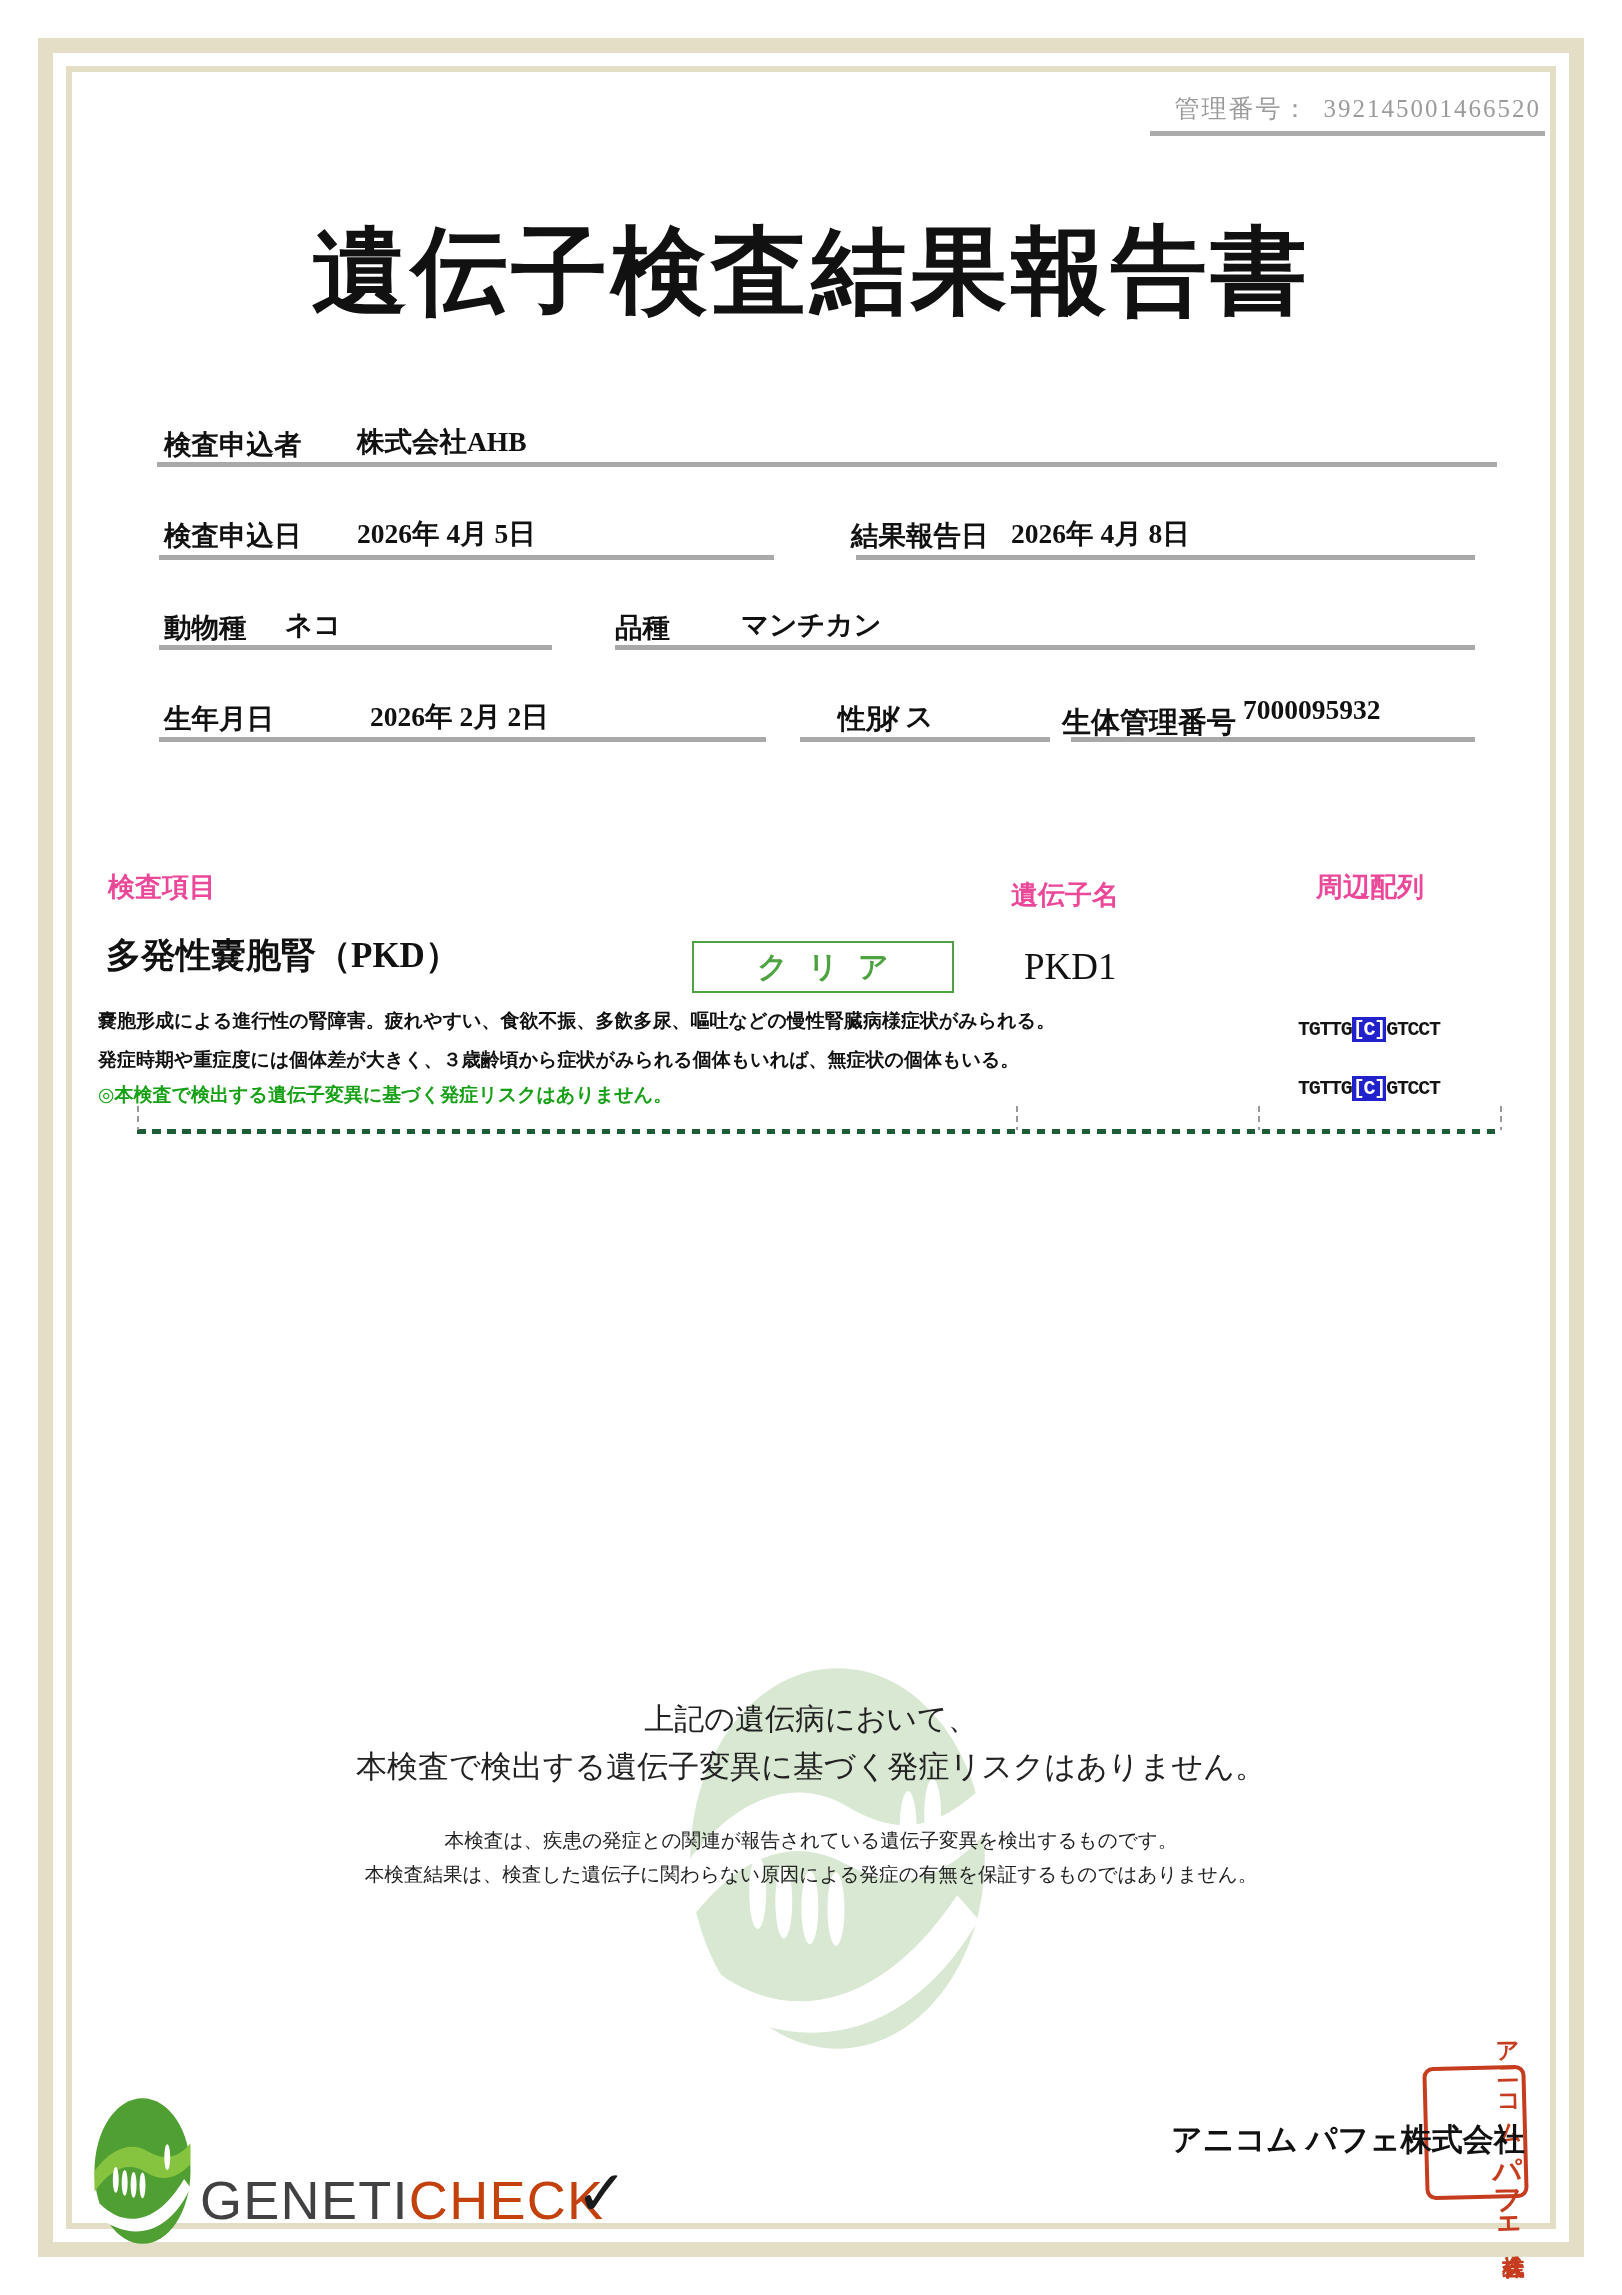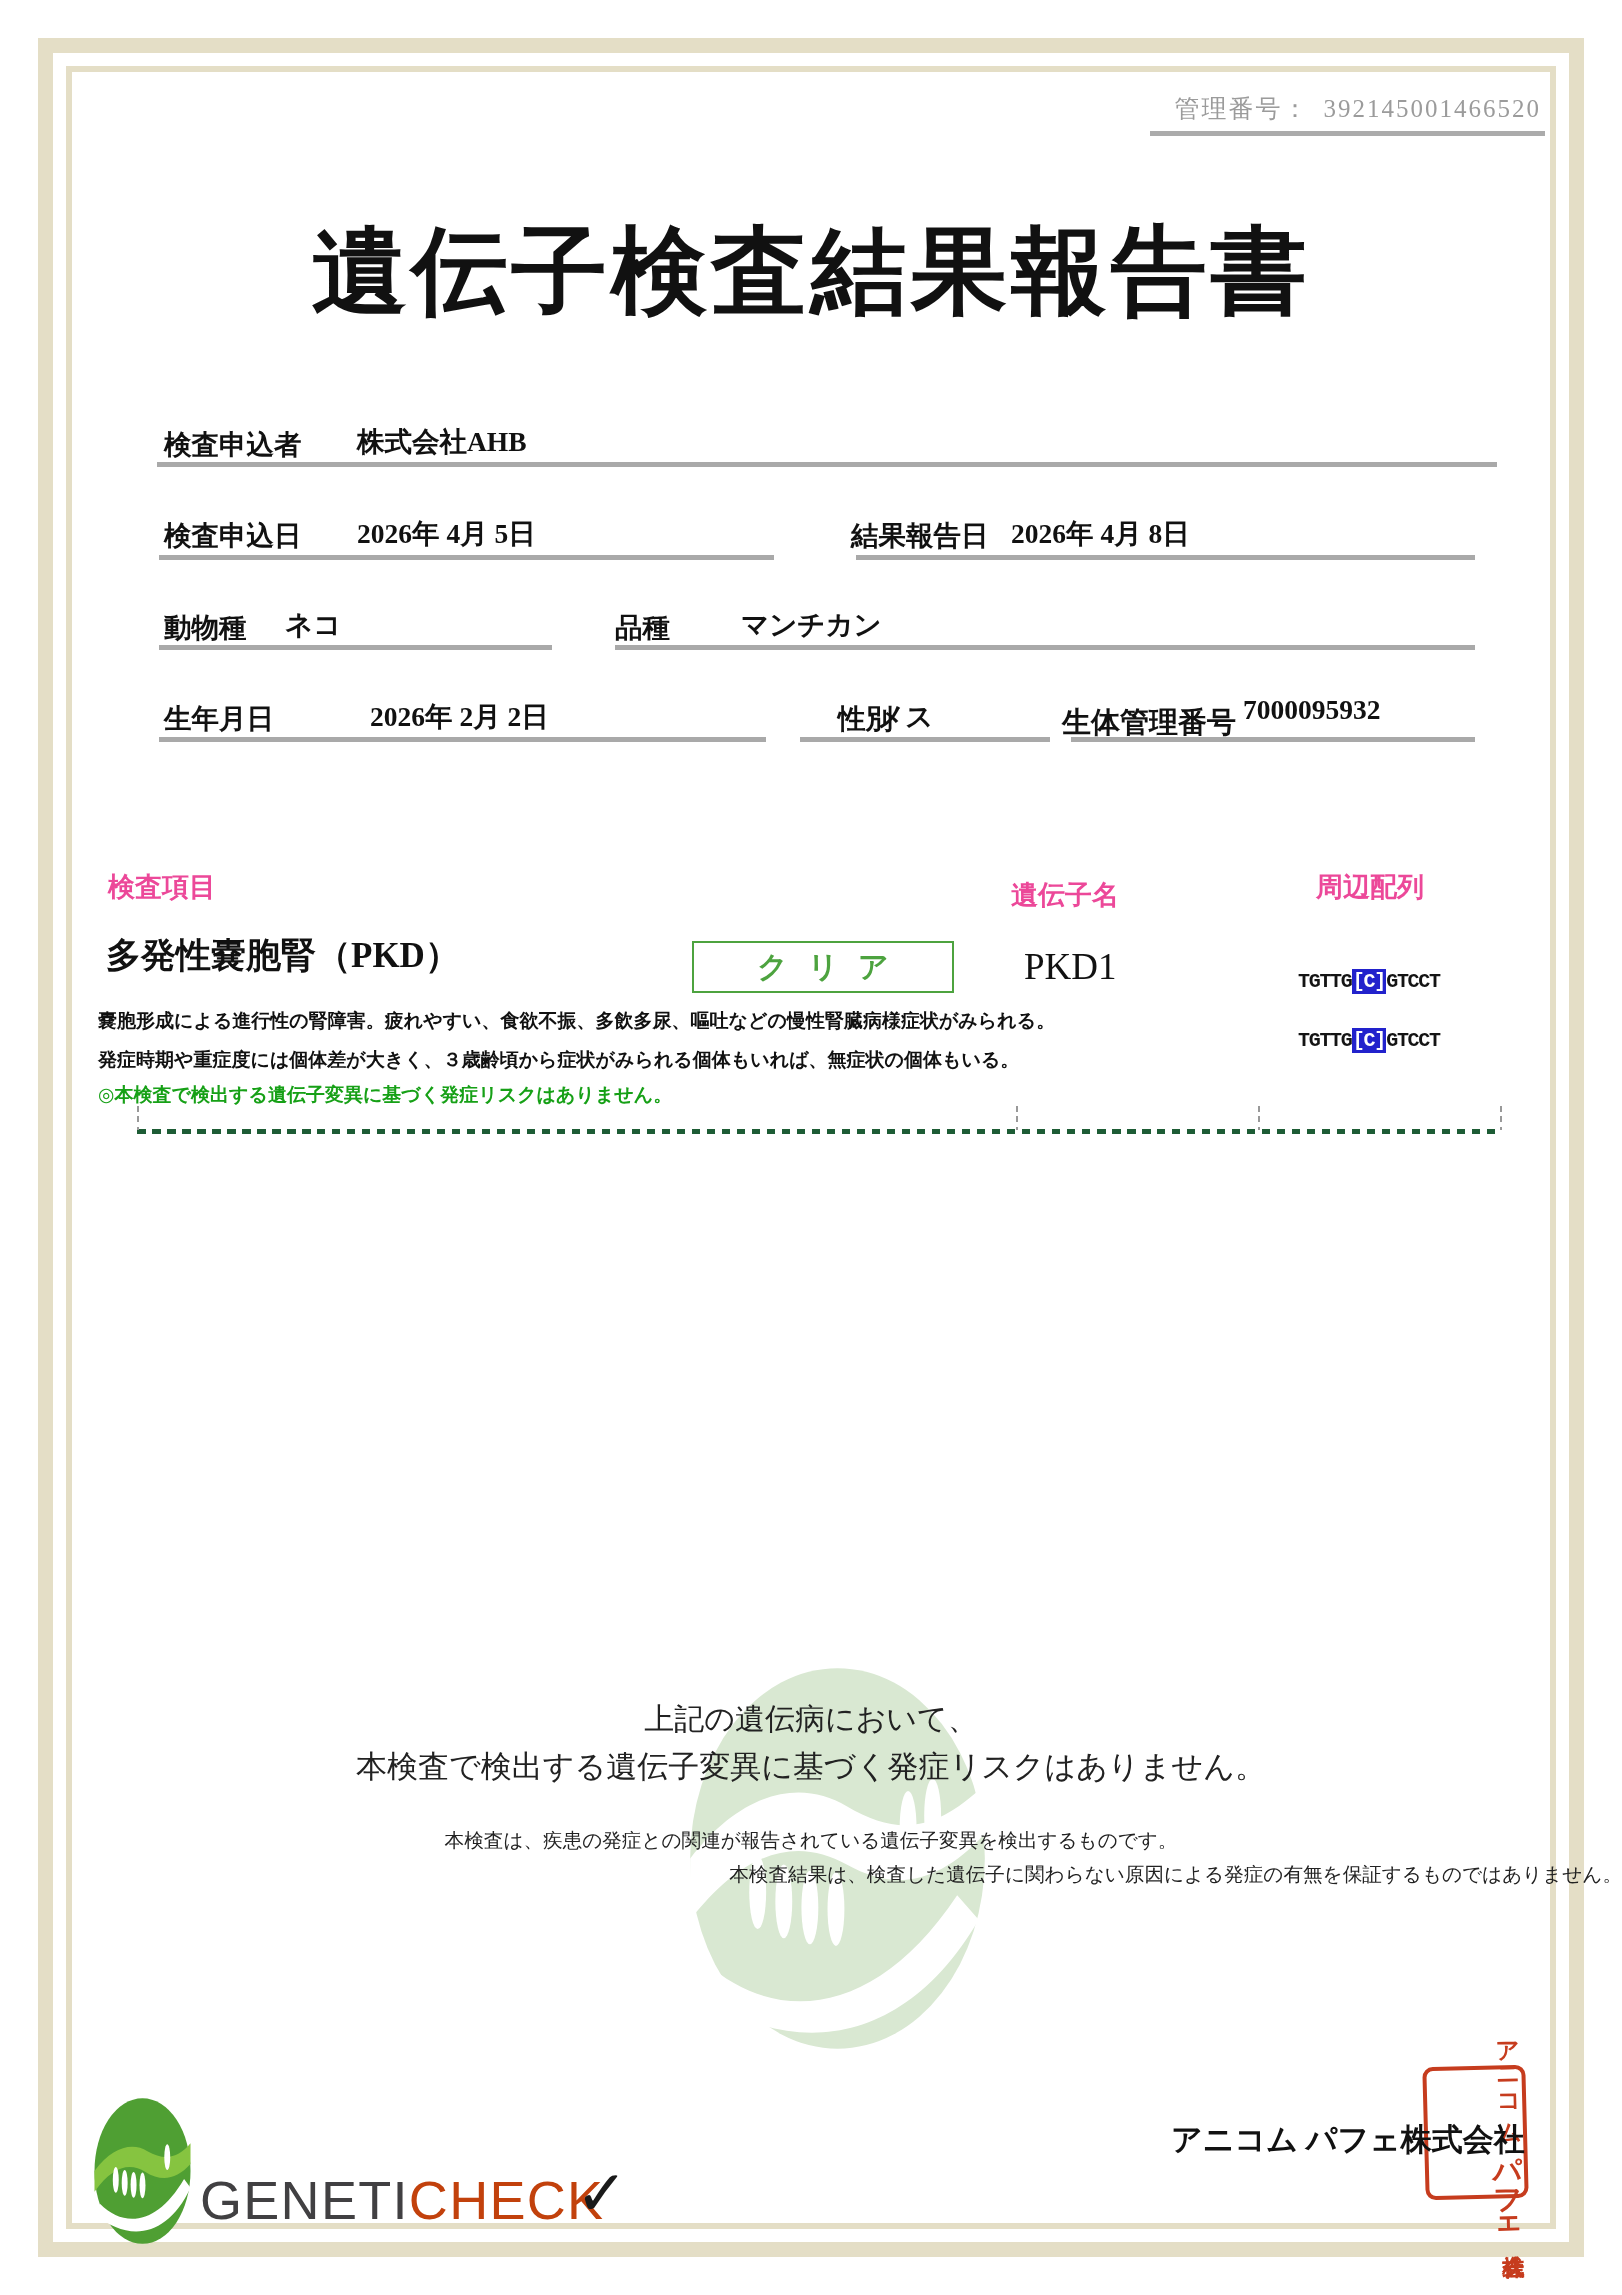--- a/index.html
+++ b/index.html
@@ -60,21 +60,21 @@
   .gene-label{left:1011px;top:877px;}
   .seq-label{left:1316px;top:869px;}
 
   .item-name{left:106px;top:932px;font-size:35px;font-weight:bold;}
   .result-box{
     left:692px;top:941px;width:258px;height:48px;border:2.6px solid #4da33f;
     display:flex;align-items:center;justify-content:center;
     color:#4da33f;font-size:30px;letter-spacing:19.6px;text-indent:19.6px;font-weight:bold;
   }
   .gene-name{left:1024px;top:945px;font-size:37px;}
-  .seq{font-family:"Liberation Mono","DejaVu Sans Mono",monospace;font-size:20px;letter-spacing:-1.3px;color:#141414;font-weight:bold;}
+  .seq{font-family:"Liberation Mono","DejaVu Sans Mono",monospace;font-size:20px;letter-spacing:-1.3px;color:#141414;font-weight:bold;margin-top:48px;}
   .seq-1{left:1298px;top:970px;}
   .seq-2{left:1298px;top:1029px;}
   .seq-var{background:#2222cc;color:#ffffff;padding:0.7px 1.3px;}
 
   .desc{font-size:19px;font-weight:bold;}
   .desc-1{left:98px;top:1008px;}
   .desc-2{left:98px;top:1047px;}
   .risk-note{left:98px;top:1082px;color:#16a016;}
 
   .dotline{left:137px;top:1129px;width:1364px;height:4.6px;
@@ -83,21 +83,21 @@
     background:repeating-linear-gradient(180deg,#999 0 5.9px,transparent 5.9px 10.5px);}
   .vd1{left:137px;} .vd2{left:1016px;} .vd3{left:1258px;} .vd4{left:1500px;}
 
   
   .watermark{left:625px;top:1662px;width:425px;height:399px;z-index:0;}
   .sans{font-family:"Liberation Sans","DejaVu Sans",sans-serif;font-weight:normal;}
   .sum{left:0;right:0;text-align:center;z-index:2;color:#222;}
   .sum-1{top:1699px;font-size:30px;}
   .sum-2{top:1746px;font-size:31px;}
   .note-1{top:1827px;font-size:19.6px;}
-  .note-2{top:1861px;font-size:19.6px;text-align:right;}
+  .note-2{top:1861px;font-size:19.6px;}
 
   
   .logo-mark{left:93px;top:2095px;width:99px;height:152px;z-index:2;}
   .logo-text{left:200px;top:2157px;font-size:54px;letter-spacing:1.3px;z-index:2;
     font-family:"Liberation Sans","DejaVu Sans",sans-serif;}
   .logo-geneti{color:#414042;}
   .logo-check{color:#c2410c;}
   .logo-tick{color:#1a1a1a;font-size:63px;margin-left:-29px;vertical-align:3.9px;font-family:"DejaVu Sans",sans-serif;}
 
   .company{left:1171px;top:2119px;font-size:31px;font-weight:bold;z-index:3;}

